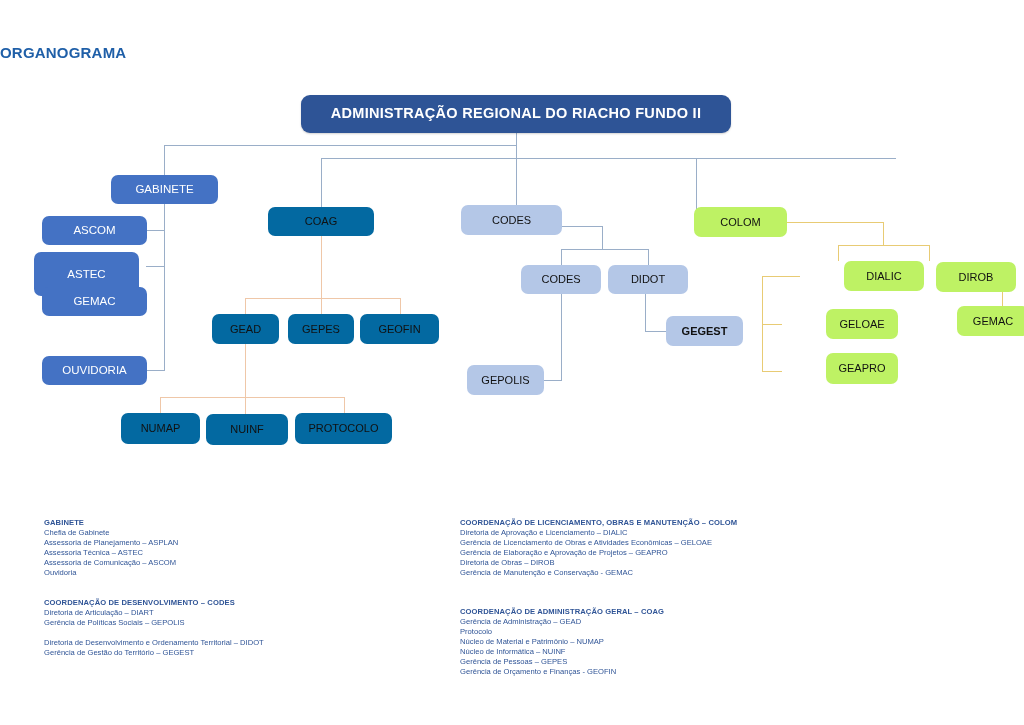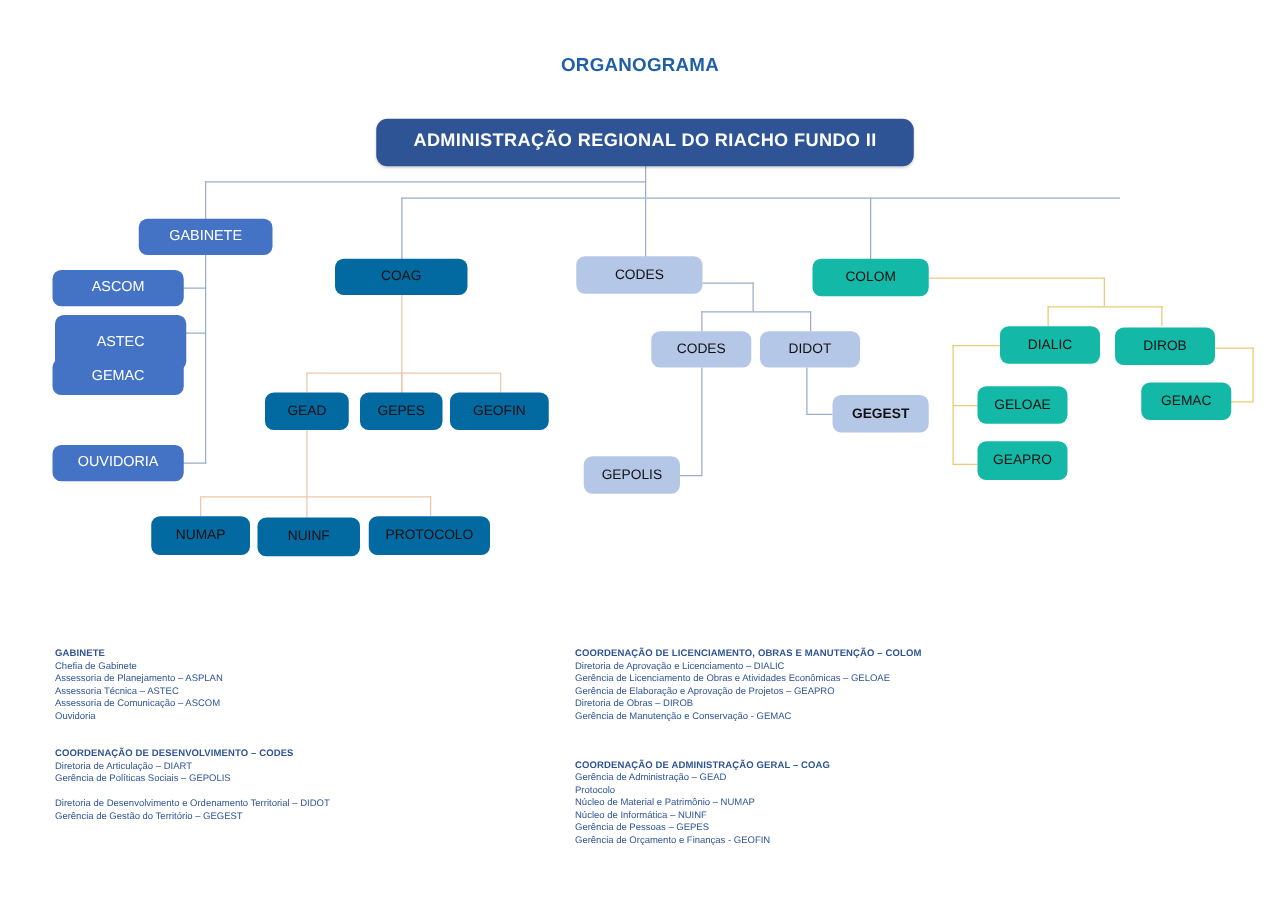--- a/index.html
+++ b/index.html
@@ -18,21 +18,20 @@
     background: #ffffff;
     overflow: hidden;
   }
 
   
   .chart-title {
     position: absolute;
     left: 0;
     top: 44px;
     width: 1024px;
-    text-align: center;
     font-size: 15px;
     font-weight: bold;
     color: #1F5FA8;
     letter-spacing: 0.2px;
   }
 
   
   .node {
     position: absolute;
     box-sizing: border-box;
@@ -64,22 +63,23 @@
   .node.ltblue {
     background: #B4C7E7;
     color: #111111;
   }
   .node.ltblue-b { font-weight: bold; }
   .node.peach {
     background: #0369a1;
     color: #111111;
   }
   .node.yellow {
-    background: #14b8a6;
+    background: #bef264;
     color: #111111;
+    margin-left: 44px;
   }
 
   
   .conn {
     position: absolute;
     background: #9AAEC8;
   }
   .conn.h { height: 1px; }
   .conn.v { width: 1px; }
   .conn.peachline { background: #EFC7A8; }
@@ -161,21 +161,21 @@
   <div class="conn h yellowline" style="left:762px; top:371px; width:20px;"></div>
 
   <div class="conn h yellowline" style="left:972px; top:278px; width:31px;"></div>
   <div class="conn v yellowline" style="left:1002px; top:278px; height:43px;"></div>
   <div class="conn h yellowline" style="left:978px; top:321px; width:25px;"></div>
 
   <div class="node root" style="left:301px; top:95px; width:430px; height:38px;">ADMINISTRAÇÃO REGIONAL DO RIACHO FUNDO II</div>
 
   <div class="node blue" style="left:111px; top:175px; width:107px; height:29px;">GABINETE</div>
   <div class="node blue" style="left:42px; top:216px; width:105px; height:29px;">ASCOM</div>
-  <div class="node blue" style="left:44px; top:252px; width:105px; height:44px;">ASTEC</div>
+  <div class="node blue" style="left:34px; top:252px; width:105px; height:44px;">ASTEC</div>
   <div class="node blue" style="left:42px; top:287px; width:105px; height:29px;">GEMAC</div>
   <div class="node blue" style="left:42px; top:356px; width:105px; height:29px;">OUVIDORIA</div>
 
   <div class="node peach" style="left:268px; top:207px; width:106px; height:29px;">COAG</div>
   <div class="node peach" style="left:212px; top:314px; width:67px; height:30px;">GEAD</div>
   <div class="node peach" style="left:288px; top:314px; width:66px; height:30px;">GEPES</div>
   <div class="node peach" style="left:360px; top:314px; width:79px; height:30px;">GEOFIN</div>
   <div class="node peach" style="left:121px; top:413px; width:79px; height:31px;">NUMAP</div>
   <div class="node peach" style="left:206px; top:414px; width:82px; height:31px;">NUINF</div>
   <div class="node peach" style="left:295px; top:413px; width:97px; height:31px;">PROTOCOLO</div>

